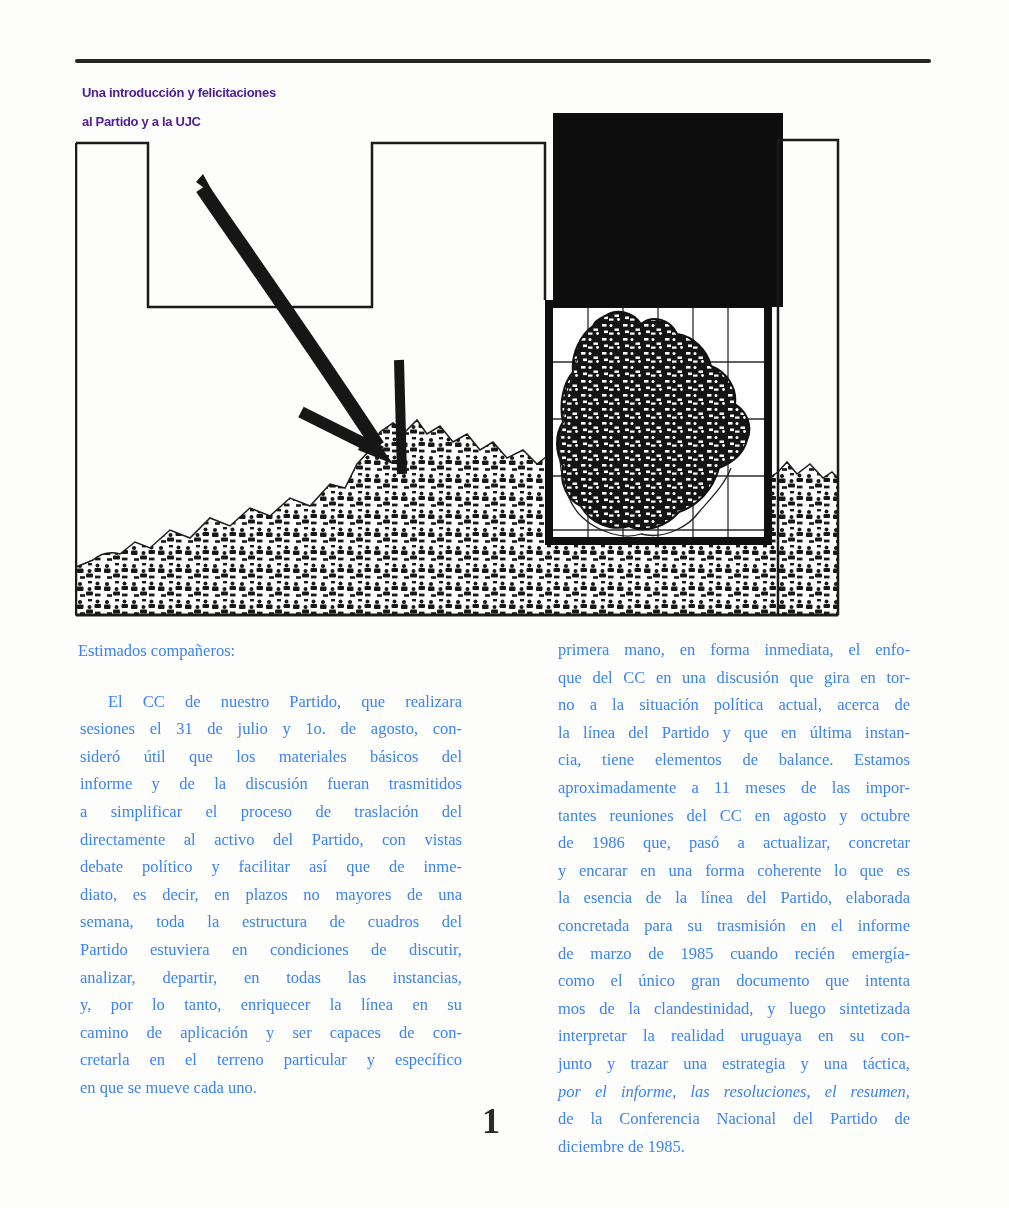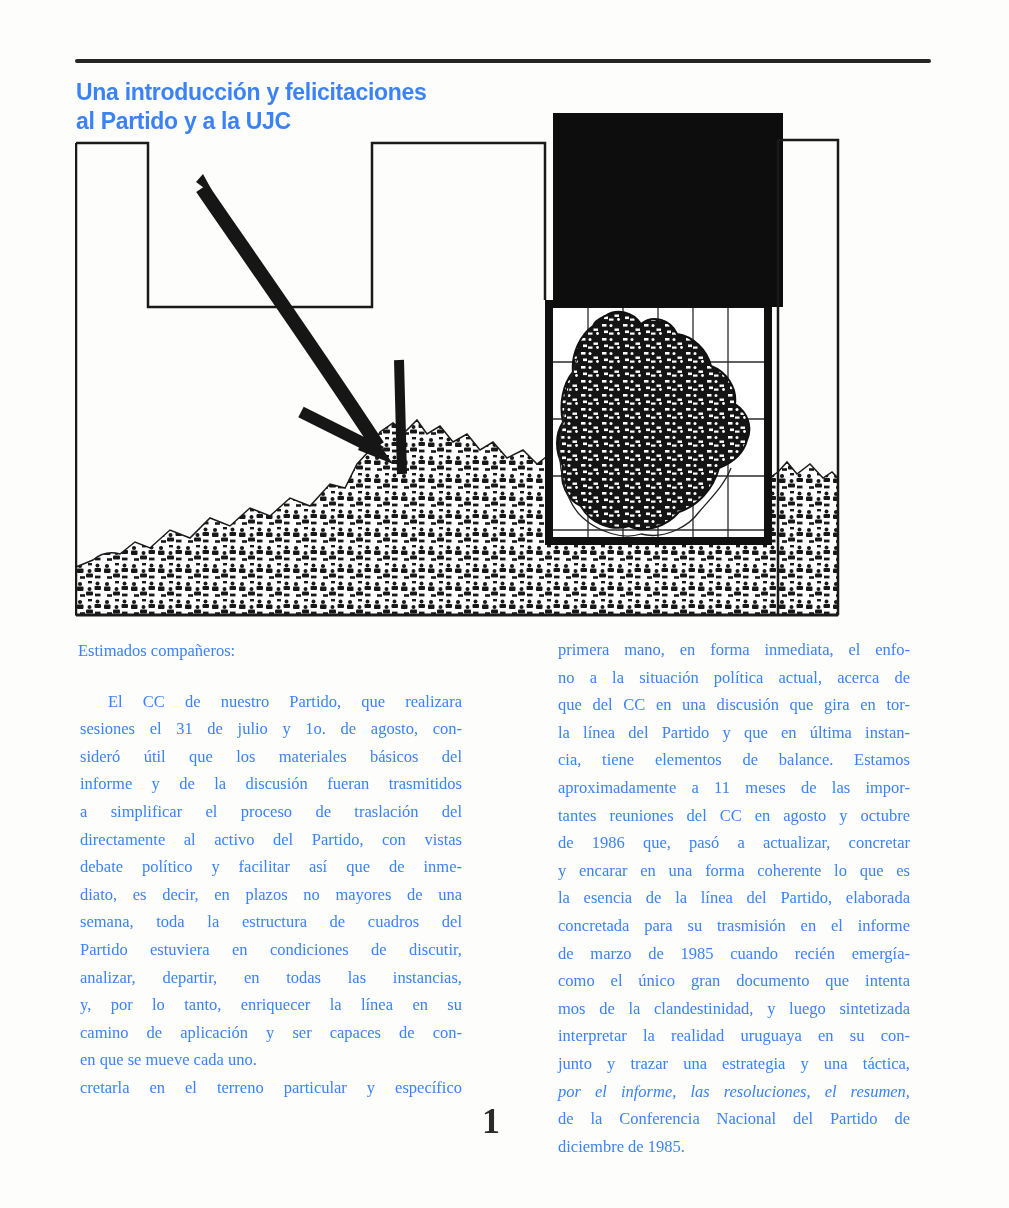--- a/index.html
+++ b/index.html
@@ -7,24 +7,24 @@
   .page {
     position:relative; width:1009px; height:1208px;
     background:#fdfdfb; color:#232323; overflow:hidden;
     font-family:"Liberation Serif", serif;
   }
   .top-rule {
     position:absolute; left:75px; top:59px; width:856px; height:4px;
     background:#262626; border-radius:2px;
   }
   .heading {
-    position:absolute; left:76px; top:78px; margin:0;
+    position:absolute; left:82px; top:78px; margin:0;
     font-family:"Liberation Sans", sans-serif;
-    font-weight:bold; font-size:23px; line-height:29px;
-    letter-spacing:-0.3px; color:#3b82f6;
+    font-weight:bold; font-size:13px; line-height:29px;
+    letter-spacing:-0.3px; color:#4c1d95;
   }
   .illustration {
     position:absolute; left:75px; top:112px; width:765px; height:505px;
   }
   .col {
     position:absolute; font-size:16.5px; color:#3b82f6;
   }
   .col-left  { left:78px;  top:637px; width:386px; }
   .col-right { left:556px; top:634px; width:356px; }
   .salutation { line-height:27.6px; margin-bottom:23px; }
@@ -129,34 +129,34 @@
           <div class="line">informe y de la discusión fueran trasmitidos</div>
           <div class="line">a simplificar el proceso de traslación del</div>
           <div class="line">directamente al activo del Partido, con vistas</div>
           <div class="line">debate político y facilitar así que de inme-</div>
           <div class="line">diato, es decir, en plazos no mayores de una</div>
           <div class="line">semana, toda la estructura de cuadros del</div>
           <div class="line">Partido estuviera en condiciones de discutir,</div>
           <div class="line">analizar, departir, en todas las instancias,</div>
           <div class="line">y, por lo tanto, enriquecer la línea en su</div>
           <div class="line">camino de aplicación y ser capaces de con-</div>
+          <div class="line">cretarla en el terreno particular y específico</div>
           <div class="line last">en que se mueve cada uno.</div>
-          <div class="line">cretarla en el terreno particular y específico</div>
         </div>
       </div>
   </div>
 
   <div class="page-number">1</div>
 
   <div class="col col-right">
     <div>
         <div class="para">
           <div class="line">primera mano, en forma inmediata, el enfo-</div>
+          <div class="line">que del CC en una discusión que gira en tor-</div>
           <div class="line">no a la situación política actual, acerca de</div>
-          <div class="line">que del CC en una discusión que gira en tor-</div>
           <div class="line">la línea del Partido y que en última instan-</div>
           <div class="line">cia, tiene elementos de balance. Estamos</div>
           <div class="line">aproximadamente a 11 meses de las impor-</div>
           <div class="line">tantes reuniones del CC en agosto y octubre</div>
           <div class="line">de 1986 que, pasó a actualizar, concretar</div>
           <div class="line">y encarar en una forma coherente lo que es</div>
           <div class="line">la esencia de la línea del Partido, elaborada</div>
           <div class="line">concretada para su trasmisión en el informe</div>
           <div class="line">de marzo de 1985 cuando recién emergía-</div>
           <div class="line">como el único gran documento que intenta</div>

